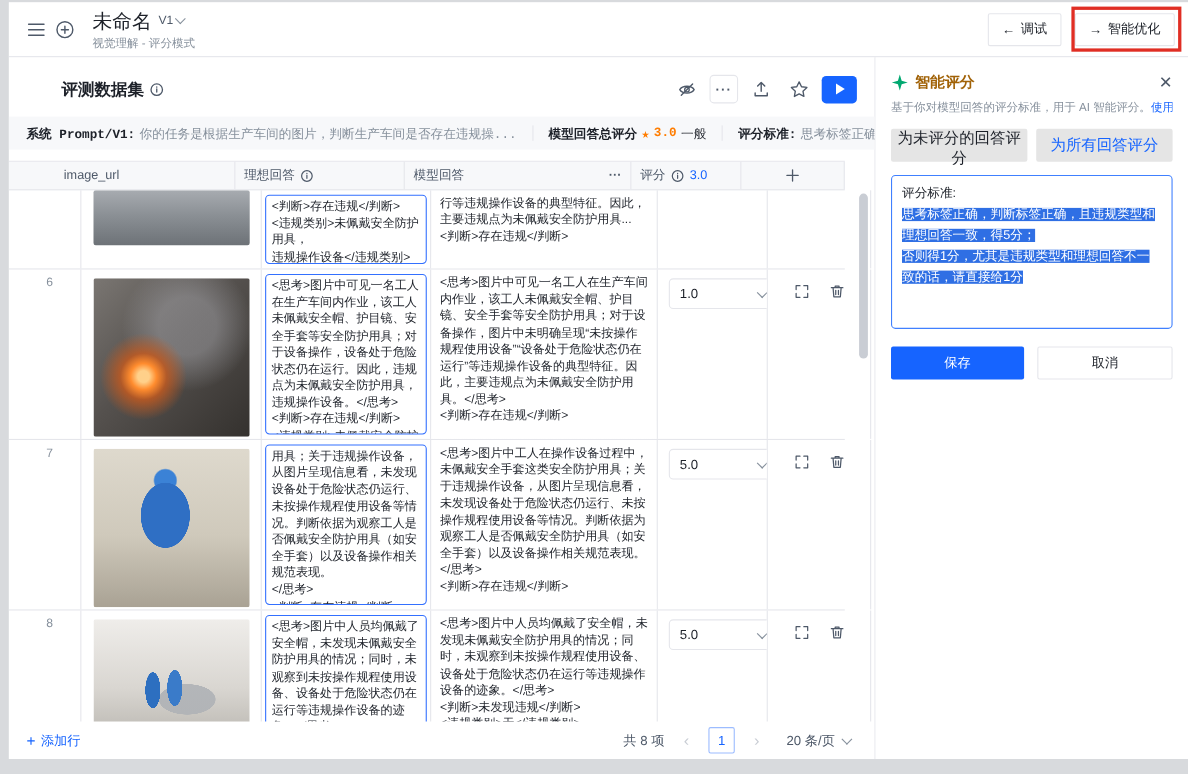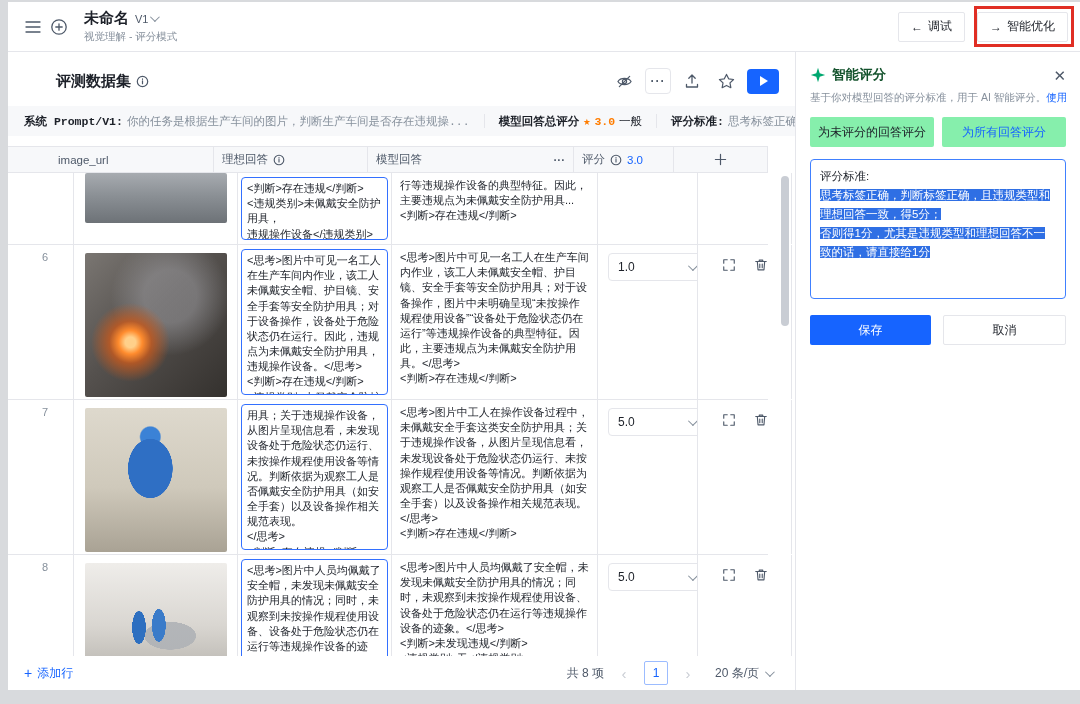--- a/index.html
+++ b/index.html
@@ -14,21 +14,21 @@
     background:#fff; display:flex; flex-direction:column; overflow:hidden;
   }
   
   .hdr {
     height:50px; border-bottom:1px solid #e5e6eb; display:flex; align-items:center;
     padding:0 12px; position:relative; flex:0 0 auto;
   }
   .icon-btn { display:inline-flex; align-items:center; justify-content:center; width:26px; height:26px; cursor:pointer; }
   .hdr-title-block { margin-left:12px; }
   .hdr-title-row { display:flex; align-items:center; gap:6px; }
-  .hdr-title { font-size:15px; font-weight:bold; color:#1d2129; }
+  .hdr-title { font-size:18px; font-weight:normal; color:#1d2129; }
   .hdr-version { font-size:11px; color:#4e5969; display:flex; align-items:center; gap:2px; }
   .hdr-sub { font-size:10.5px; color:#86909c; margin-top:2px; }
   .hdr-right { margin-left:auto; display:flex; gap:12px; align-items:center; }
   .hdr-btn {
     height:30px; padding:0 12px; border:1px solid #e5e6eb; border-radius:2px; background:#fff;
     font-size:12px; color:#1d2129; display:inline-flex; align-items:center; gap:5px; cursor:pointer;
   }
   .annotation-box {
     position:absolute; top:4px; right:6px; width:100px; height:41px;
     border:3px solid #e02e24; pointer-events:none; z-index:9;
@@ -97,26 +97,26 @@
   
   .tfoot { flex:0 0 34px; display:flex; align-items:center; padding:0 16px; font-size:12px; }
   .add-row { color:#1664ff; display:flex; align-items:center; gap:5px; cursor:pointer; }
   .tfoot-right { margin-left:auto; display:flex; align-items:center; gap:8px; color:#4e5969; }
   .pager-btn { width:24px; height:24px; display:flex; align-items:center; justify-content:center; color:#c9cdd4; font-size:15px; cursor:pointer; }
   .page-cur { width:24px; height:24px; border:1px solid #9cbcff; border-radius:2px; color:#1664ff; display:flex; align-items:center; justify-content:center; background:#fff; cursor:pointer; }
   .page-size { display:flex; align-items:center; gap:6px; border:1px solid transparent; padding:3px 6px; cursor:pointer; }
   
   .panel { flex:1; padding:14px; display:flex; flex-direction:column; background:#fff; min-width:0; }
   .panel-head { display:flex; align-items:center; gap:6px; }
-  .panel-title { color:#14532d; font-size:13.5px; font-weight:bold; }
+  .panel-title { color:#a16207; font-size:13.5px; font-weight:bold; }
   .panel-close { margin-left:auto; font-size:15px; color:#4e5969; cursor:pointer; line-height:1; }
   .panel-desc { margin-top:7px; font-size:10.5px; color:#86909c; white-space:nowrap; overflow:hidden; }
   .panel-desc a { color:#1664ff; text-decoration:none; }
   .panel-tabs { display:flex; gap:8px; margin-top:12px; }
-  .panel-tab { flex:1; height:30px; background:#86efac; border:none; border-radius:2px; font-size:12px; color:#1d2129; cursor:pointer; font-family:Liberation Mono, monospace; }
+  .panel-tab { flex:1; height:30px; background:#e5e5e5; border:none; border-radius:2px; font-size:14px; color:#1d2129; cursor:pointer; font-family:Liberation Mono, monospace; }
   .panel-tab.active { color:#1664ff; }
   .criteria-box {
     margin-top:12px; height:140px; border:1px solid #4080ff; border-radius:4px; background:#fff;
     padding:7px 9px; font-size:11.5px; line-height:1.65; overflow:hidden; cursor:text;
   }
   .hl { background:#2f6fe4; color:#fff; }
   .panel-actions { margin-top:16px; display:flex; gap:12px; }
   .btn-primary { flex:1; height:30px; background:#1664ff; color:#fff; border:none; border-radius:2px; font-size:12px; cursor:pointer; font-family:inherit; }
   .btn-plain { flex:1; height:30px; background:#fff; color:#1d2129; border:1px solid #e5e6eb; border-radius:2px; font-size:12px; cursor:pointer; font-family:inherit; }
   svg.ic { stroke:#4e5969; fill:none; stroke-width:1.3; stroke-linecap:round; stroke-linejoin:round; }

